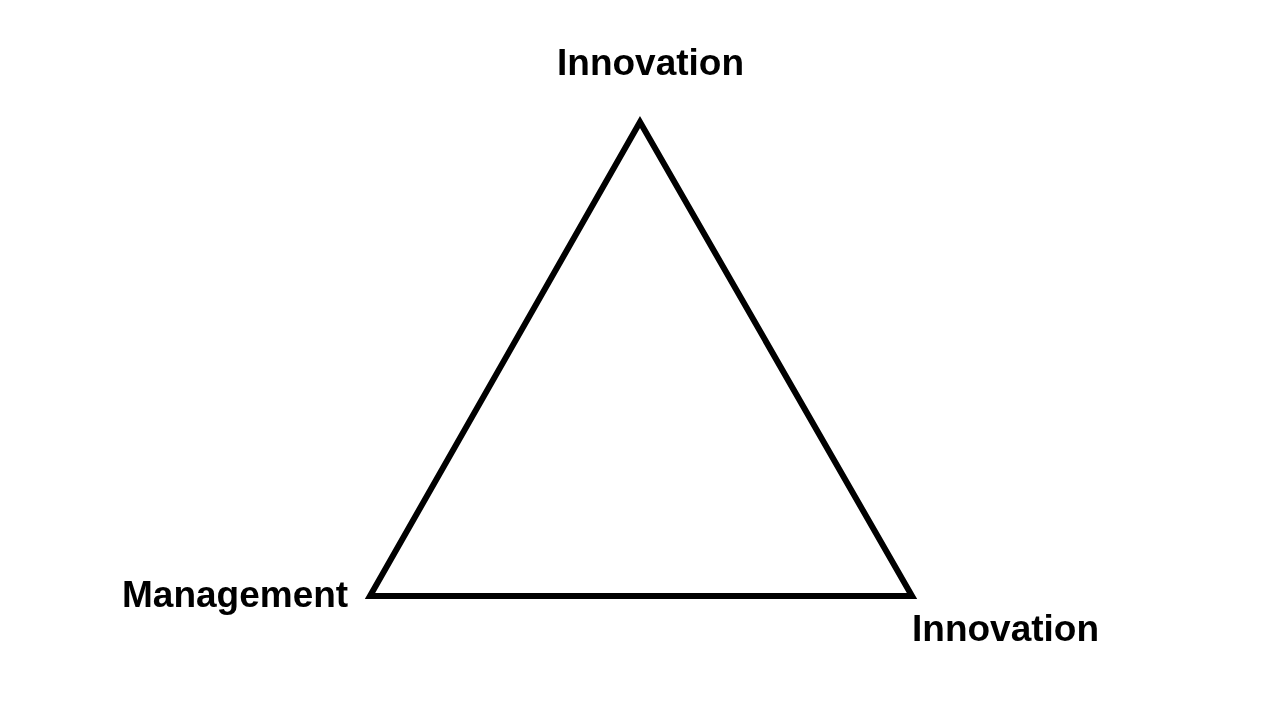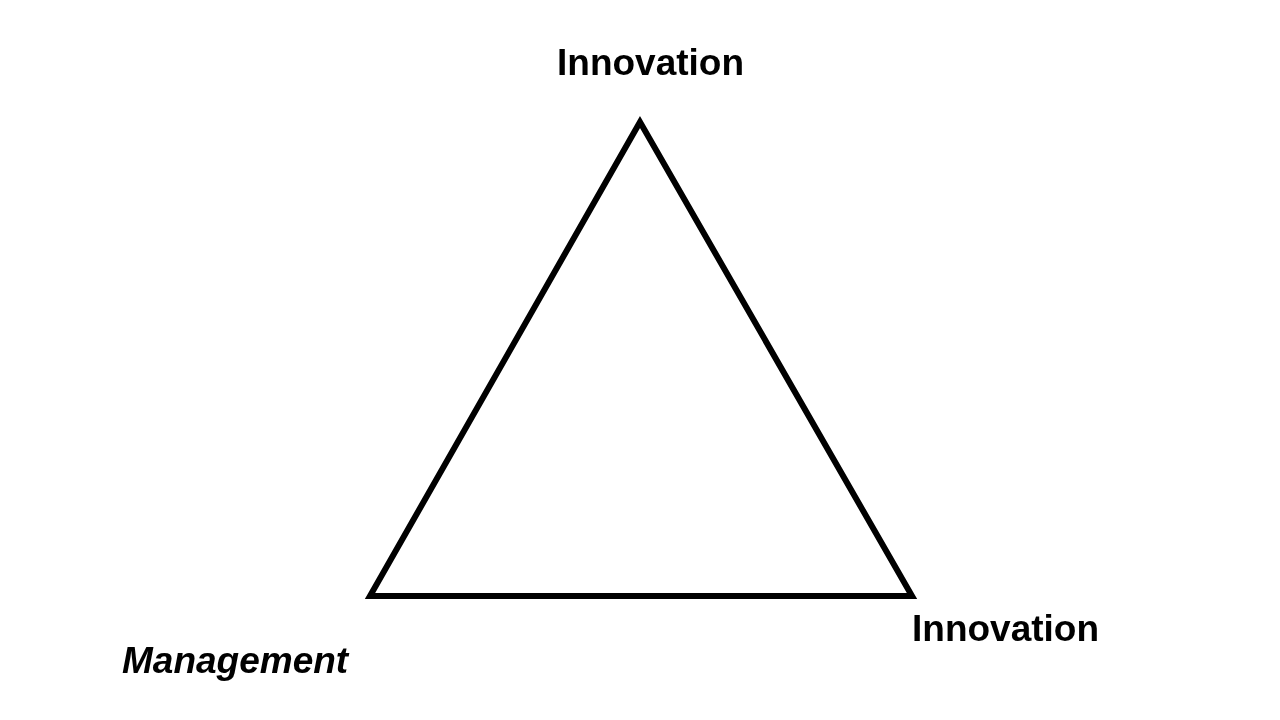--- a/index.html
+++ b/index.html
@@ -1,19 +1,19 @@
 <!DOCTYPE html>
 <html><head>
 <meta charset="utf-8">
 <style>
   html, body { margin:0; padding:0; background:#ffffff; }
   body { width:1280px; height:720px; position:relative; overflow:hidden; font-family:"Liberation Sans", sans-serif; }
   .label { position:absolute; font-weight:bold; font-size:37px; color:#000; white-space:nowrap; line-height:1; }
   #lbl-top { left:557px; top:44px; }
-  #lbl-left { left:122px; top:642px;font-style:italic; }
+  #lbl-left { left:122px; top:576px; }
   #lbl-right { left:912px; top:610px; }
   svg { position:absolute; left:0; top:0; }
 </style>
 </head>
 <body>
 
 <svg width="1280" height="720">
   <polygon points="640,122 370,596 912,596" fill="#ffffff" stroke="#000000" stroke-width="6" stroke-linejoin="miter"></polygon>
 </svg>
 

